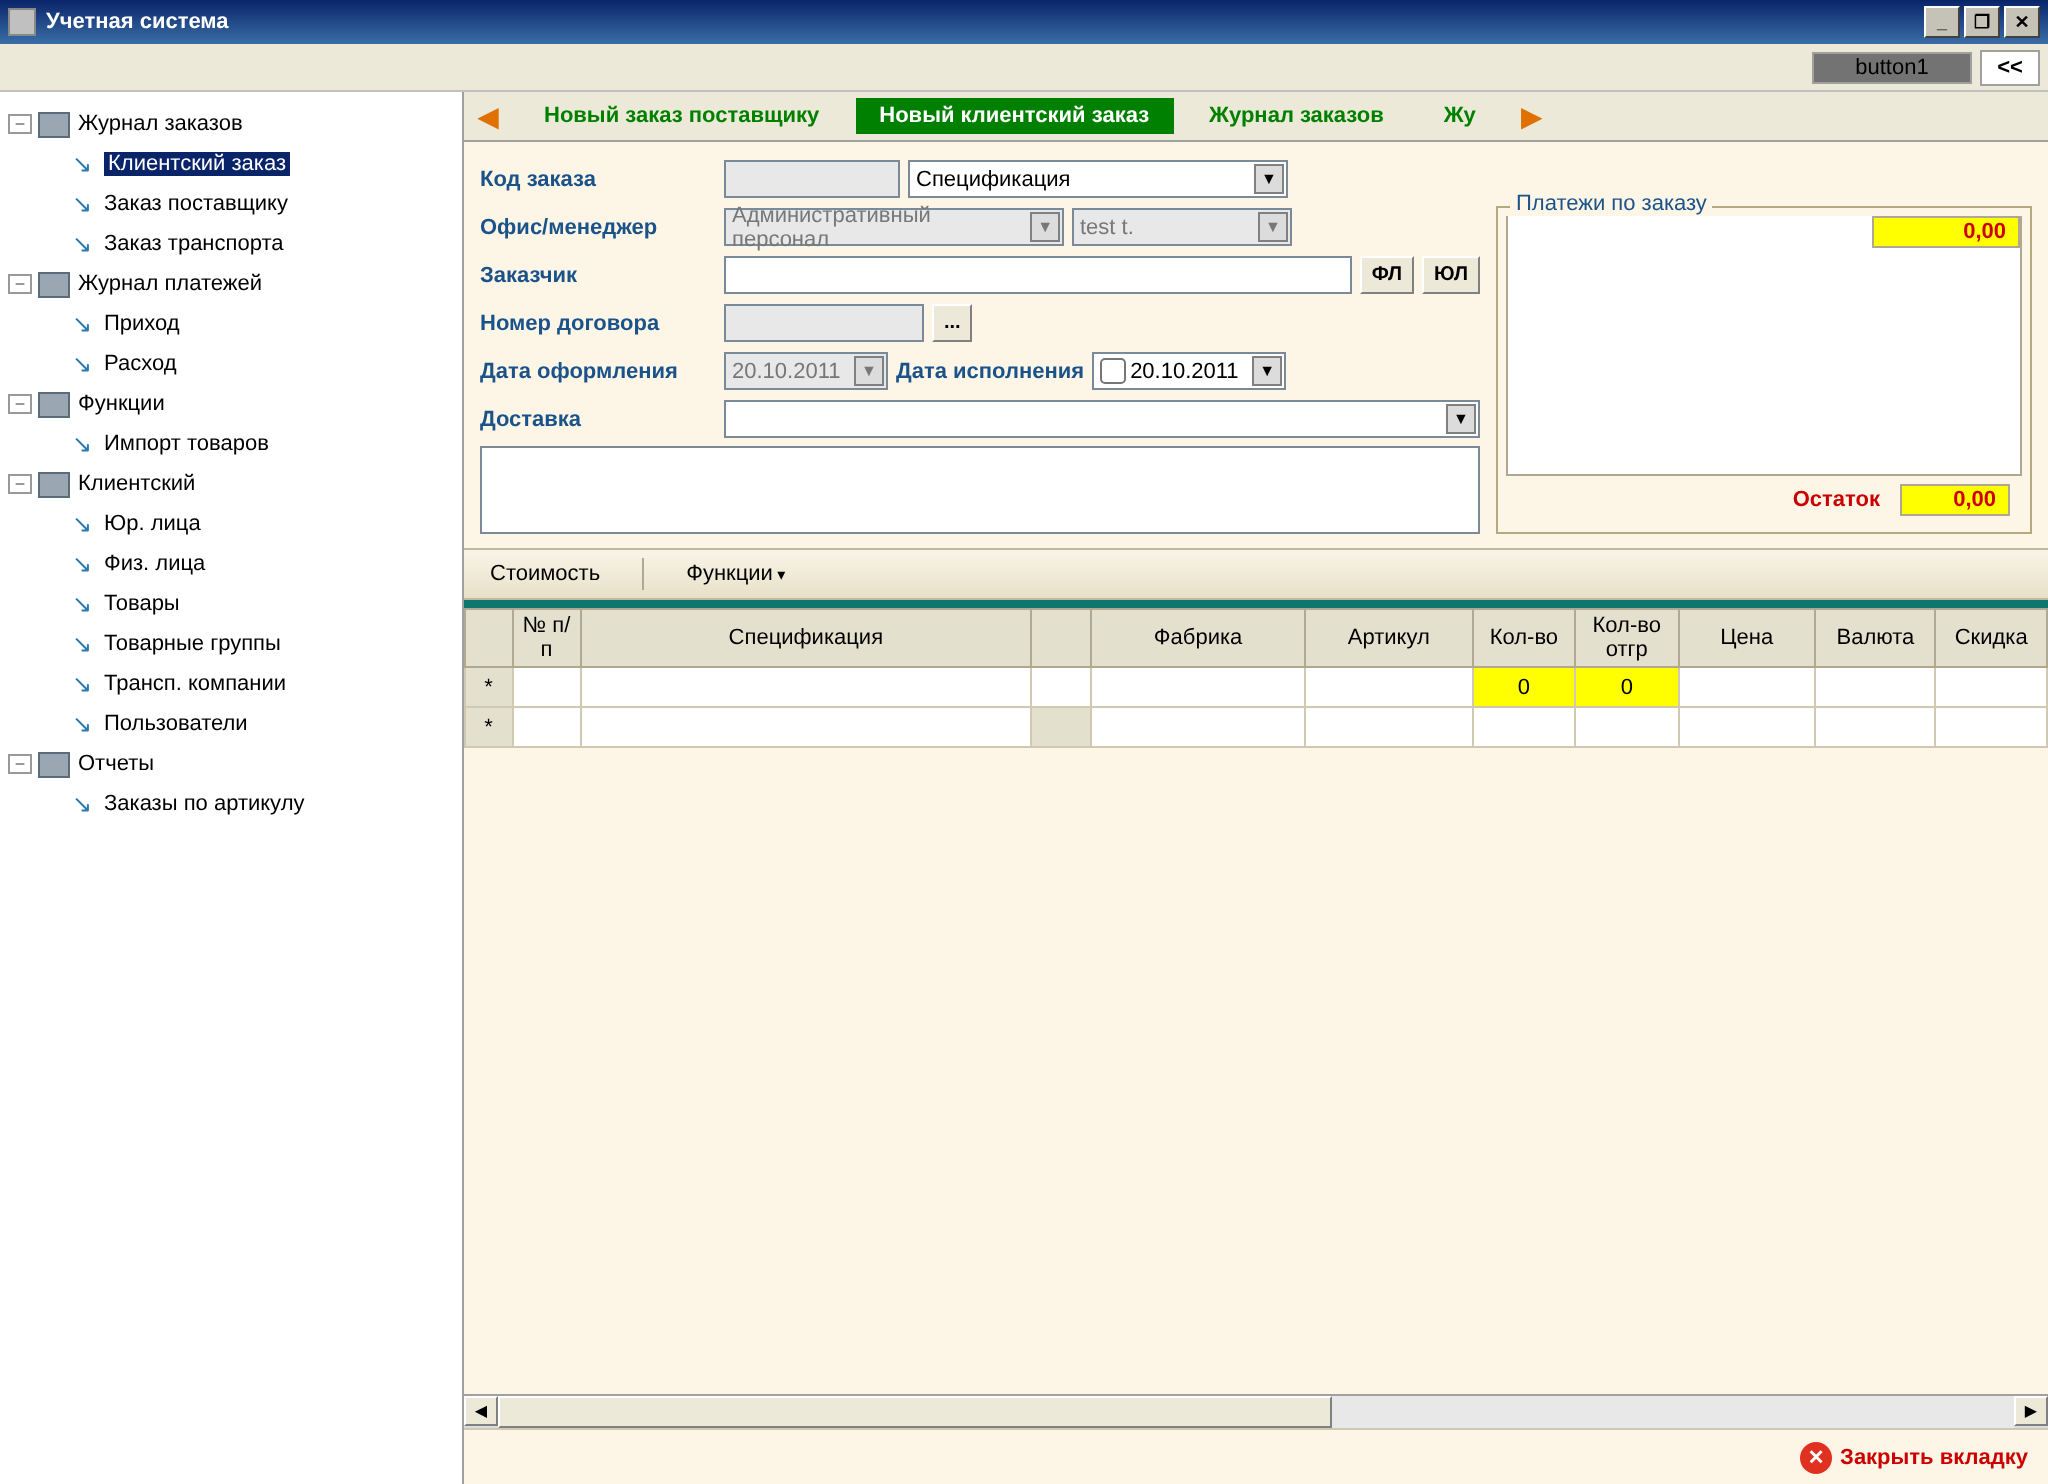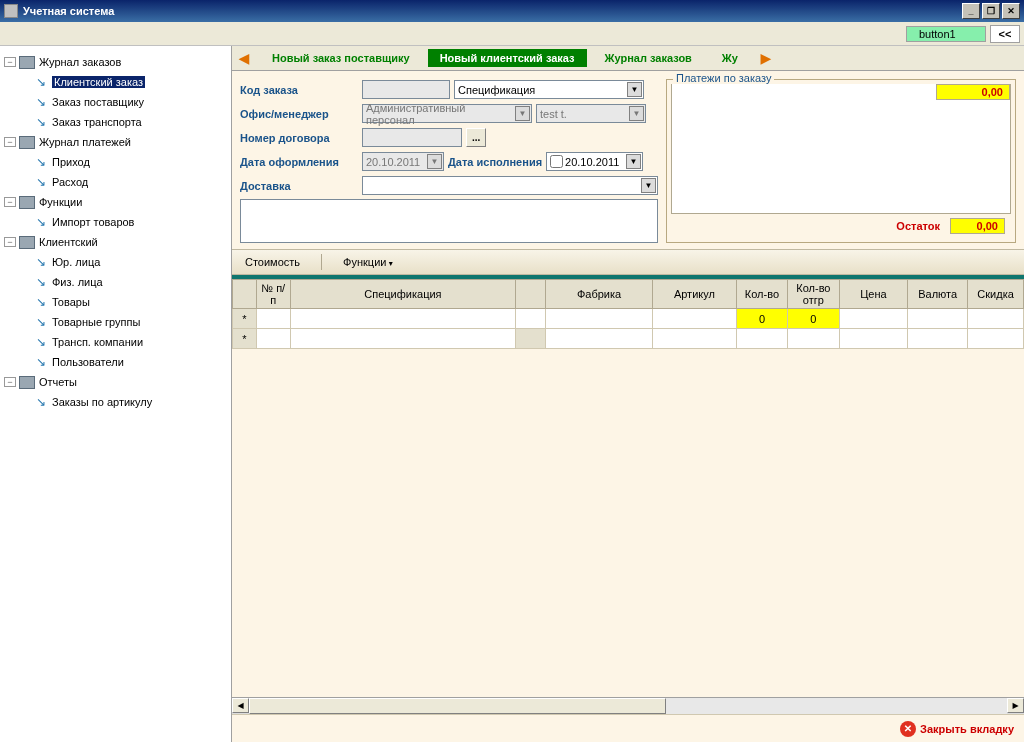--- a/index.html
+++ b/index.html
@@ -6,21 +6,21 @@
 body { background: #ece9d8; width: 1024px; height: 742px; overflow: hidden; }
 
 .titlebar { background: linear-gradient(#0a246a, #3a6ea5); height: 22px; color: #fff; display: flex; align-items: center; padding: 0 4px; }
 .titlebar .ticon { width: 14px; height: 14px; background: #c0c0c0; margin-right: 5px; display:inline-block; border:1px solid #888;}
 .titlebar .title { font-weight: bold; flex: 1; }
 .titlebar .winbtns { display: flex; gap: 2px; }
 .titlebar .winbtn { width: 18px; height: 16px; background: #c5c2b8; border: 1px solid #fff; border-right-color:#404040; border-bottom-color:#404040; display:flex; align-items:center; justify-content:center; font-size:9px; font-weight:bold; color:#000; cursor:pointer;}
 
 .toolbar1 { background: #ece9d8; height: 24px; border-bottom: 1px solid #c0c0c0; display:flex; align-items:center; padding: 0 4px; gap:4px;}
 .toolbar1 .spacer { flex:1; }
-.toolbar1 .btn1 { background:#86efac; border:1px solid #a0a0a0; padding:1px 12px; cursor:pointer; min-width:80px; text-align:left; }
+.toolbar1 .btn1 { background:#737373; border:1px solid #a0a0a0; padding:1px 12px; cursor:pointer; min-width:80px; text-align:center; }
 .toolbar1 .chev { width:30px; height:18px; background:#fff; border:1px solid #a0a0a0; display:flex; align-items:center; justify-content:center; font-weight:bold; cursor:pointer;}
 
 .main { display:flex; height: calc(742px - 22px - 24px); }
 
 .sidebar { width: 232px; background:#fff; border-right:1px solid #a0a0a0; padding:6px 2px; overflow:auto; }
 .tree {  }
 .tree .node { display:flex; align-items:center; height:20px; white-space:nowrap; cursor:pointer;}
 .tree .tw { width:12px; text-align:center; color:#666; font-size:9px; display:inline-block; border:1px solid #999; height:10px; line-height:8px; margin-right:3px; background:#fff;}
 .tree .fi { width:16px; height:13px; background:#9aa7b2; margin-right:4px; border:1px solid #5a6b7a; display:inline-block;}
 .tree .ai { display:inline-block; width:12px; height:12px; margin-right:4px; color:#2a7ab0; font-size:12px; line-height:12px;}
@@ -31,21 +31,21 @@
 .content { flex:1; display:flex; flex-direction:column; background:#fdf5e6; position:relative; }
 
 .tabbar { height:25px; background:#ece9d8; display:flex; align-items:center; border-bottom:1px solid #a0a0a0; padding:0 2px; gap:6px; }
 .tabbar .navarr { width:20px; height:18px; display:flex; align-items:center; justify-content:center; color:#e07000; font-size:14px; cursor:pointer;}
 .tabbar .tab { padding:3px 12px; font-weight:bold; cursor:pointer; white-space:nowrap;}
 .tabbar .tab.green { color:#008000;text-align:right; }
 .tabbar .tab.active { background:#008000; color:#fff; }
 
 .form-area { padding:8px 8px 4px 8px; display:flex; gap:8px; }
 .form-left { flex:1; }
-.form-right { width:350px; }
+.form-right { width:268px;margin-top:24px; }
 
 .frow { display:flex; align-items:center; margin-bottom:3px; gap:4px; min-height:21px;}
 .flabel { color:#1a538a; font-weight:bold; width:118px; }
 .finput { background:#e8e8e8; border:1px solid #7a8a99; height:19px; padding:1px 3px; }
 .fcombo { background:#fff; border:1px solid #7a8a99; height:19px; display:flex; align-items:center; justify-content:space-between; padding:0 1px 0 3px; }
 .fcombo .carr { width:15px; height:15px; background:#dcdcdc; border:1px solid #808080; display:flex; align-items:center; justify-content:center; font-size:8px; cursor:pointer;}
 .fdisabled { background:#e8e8e8; color:#777;}
 .smallbtn { background:#ece9d8; border:1px solid #808080; border-top-color:#fff; border-left-color:#fff; height:19px; padding:0 5px; font-weight:bold; font-size:10px; cursor:pointer; display:flex; align-items:center;}
 
 .fieldset { border:1px solid #b8a880; padding:4px; position:relative; margin-top:0; }
@@ -216,20 +216,26 @@
         <div class="frow">
           <div class="flabel">Офис/менеджер</div>
           <div class="fcombo fdisabled" style="width:170px">
               <span>Административный персонал</span>
               <span class="carr">▼</span>
             </div>
           <div class="fcombo fdisabled" style="width:110px">
               <span>test t.</span>
               <span class="carr">▼</span>
             </div>
+        </div>
+        <div class="frow">
+          <div class="flabel">Заказчик</div>
+          <div class="finput" style="flex:1; background:#fff"></div>
+          <div class="smallbtn">ФЛ</div>
+          <div class="smallbtn">ЮЛ</div>
         </div>
         <div class="frow">
           <div class="flabel">Номер договора</div>
           <div class="finput" style="width:100px"></div>
           <div class="smallbtn">...</div>
         </div>
         <div class="frow">
           <div class="flabel">Дата оформления</div>
           <div class="fcombo fdisabled" style="width:82px">
               <span>20.10.2011</span>

